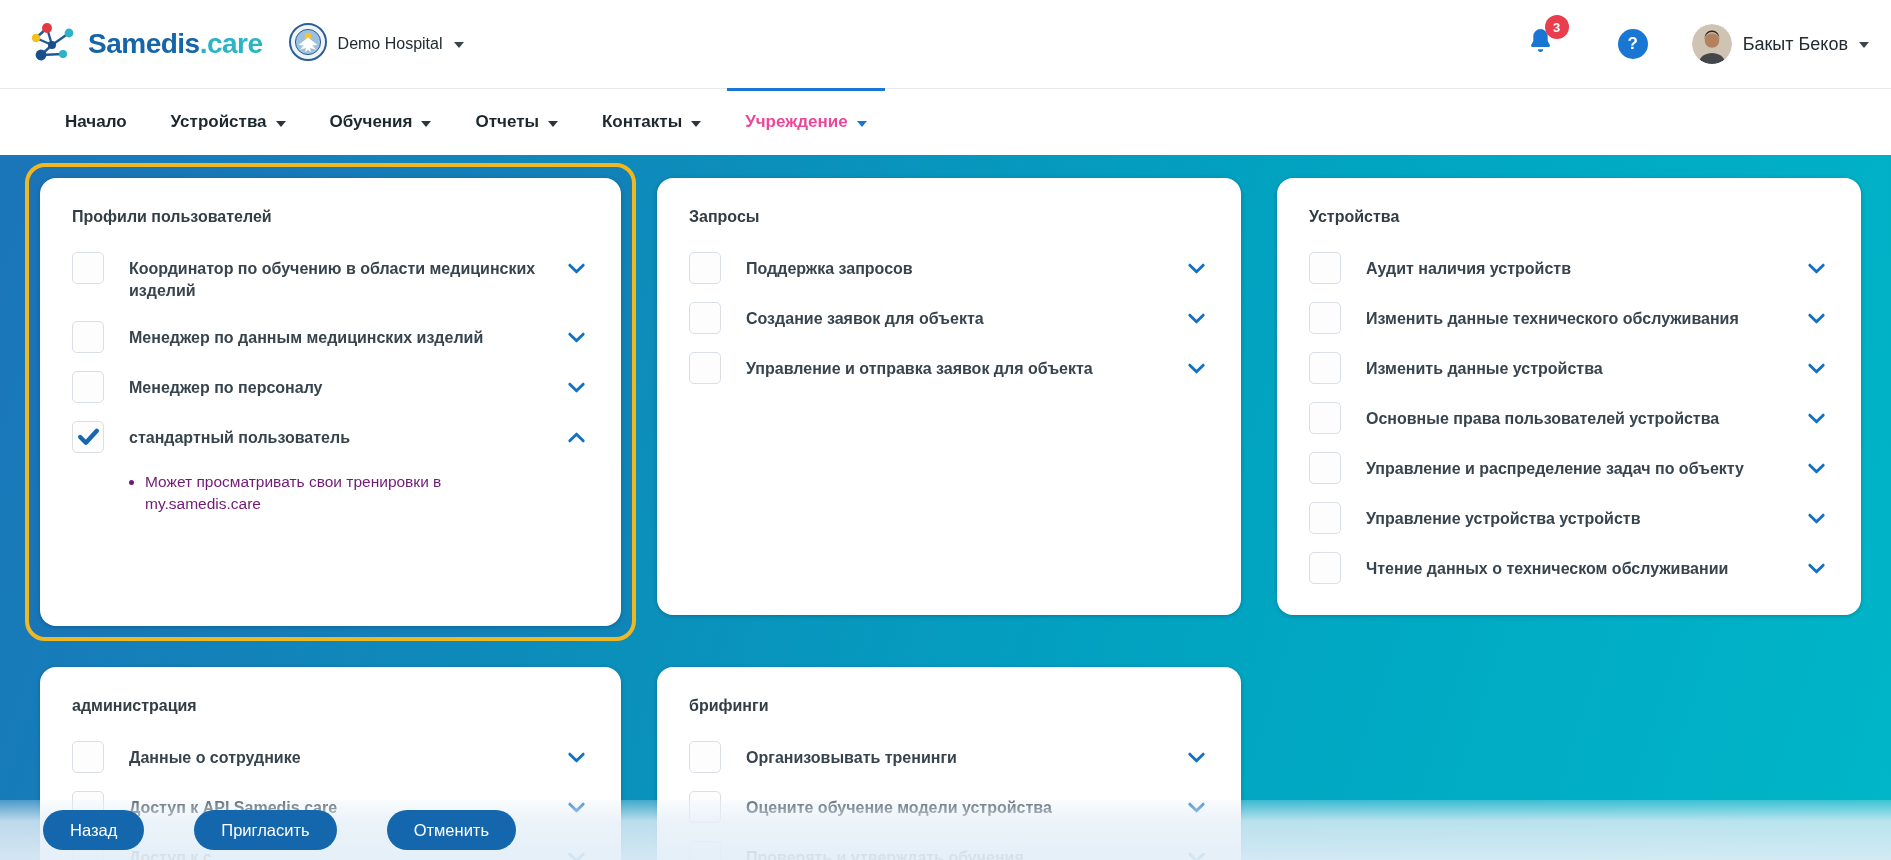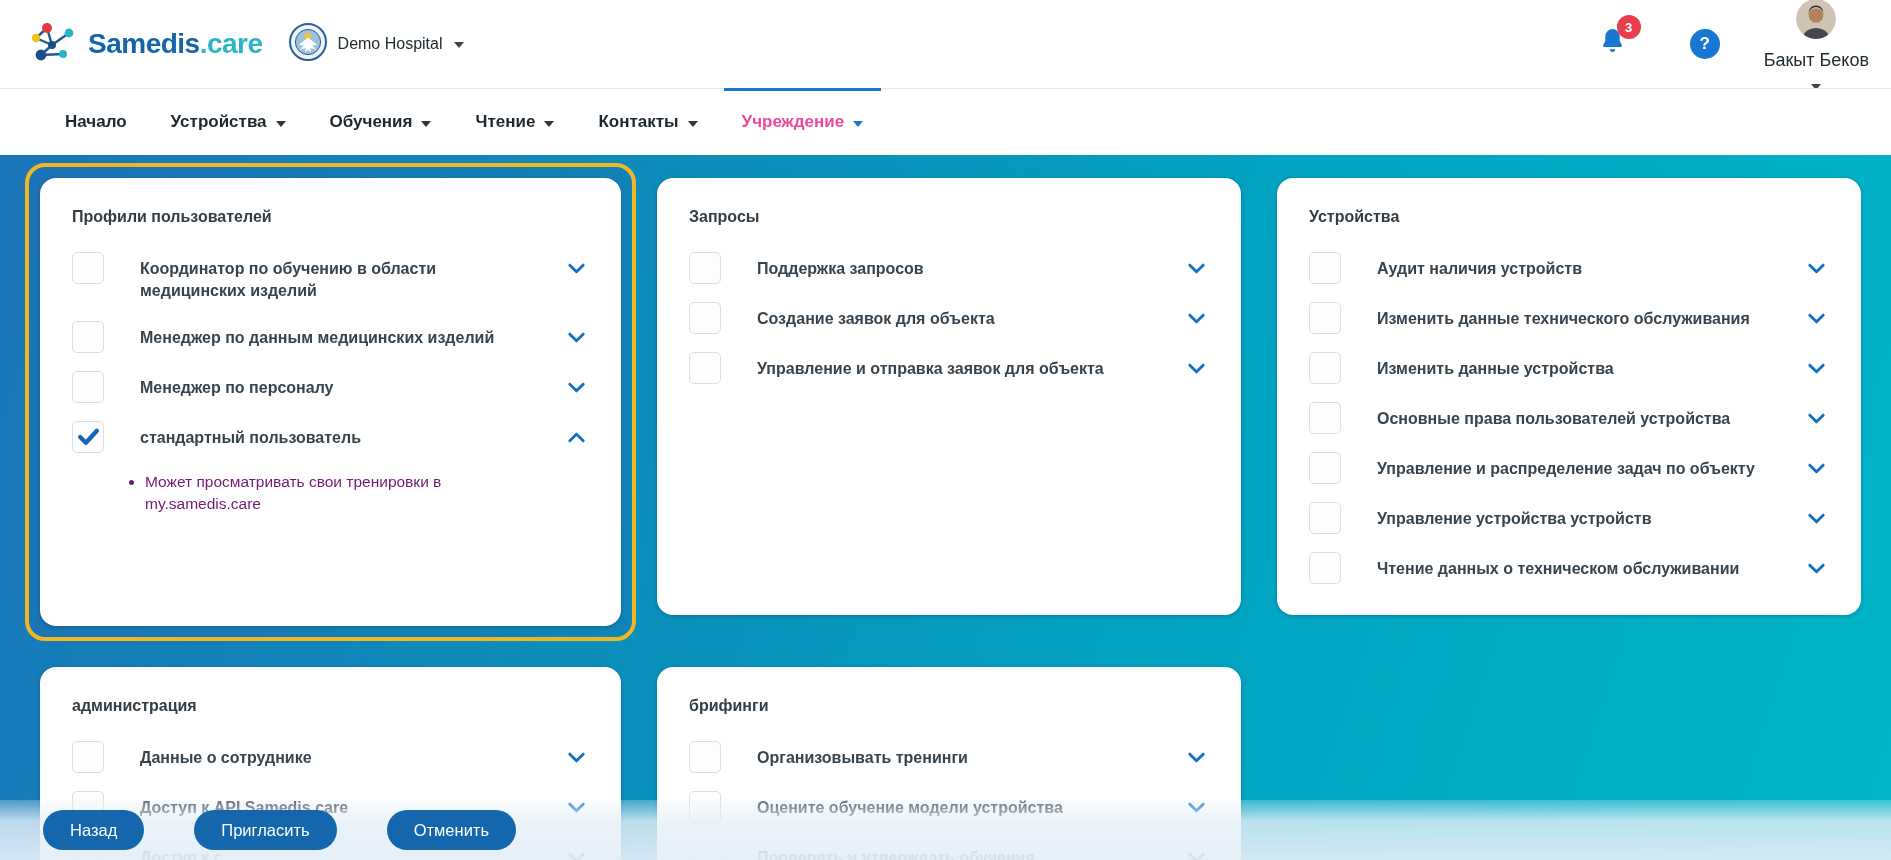--- a/index.html
+++ b/index.html
@@ -14,21 +14,21 @@
   .brand-word .b1 { color:#1565a8; }
   .brand-word .b2 { color:#2ab5c4; }
   .org { display:flex; align-items:center; gap:11px; margin-left:26px; cursor:pointer; }
   .org-name { font-size:16px; font-weight:500; color:#212b32; }
   .tri { width:0; height:0; border-left:5px solid transparent; border-right:5px solid transparent; border-top:6px solid currentColor; display:inline-block; }
   .org .tri, .user .tri { color:#3c454c; margin-top:2px; }
   .hd-right { margin-left:auto; display:flex; align-items:center; }
   .bell-wrap { position:relative; cursor:pointer; margin-right:64px; }
   .badge { position:absolute; top:-12px; right:-15px; min-width:24px; height:24px; border-radius:12px; background:#e83e4e; color:#fff; font-size:13px; font-weight:700; display:flex; align-items:center; justify-content:center; }
   .help-btn { width:30px; height:30px; border-radius:50%; background:#1976d2; color:#fff; font-size:17px; font-weight:700; display:flex; align-items:center; justify-content:center; cursor:pointer; margin-right:44px; }
-  .user { display:flex; align-items:center; gap:11px; cursor:pointer;flex-direction:column; }
+  .user { display:flex; align-items:center; gap:11px; cursor:pointer; }
   .user-name { font-size:18px; font-weight:500; color:#212b32; }
   .avatar { width:40px; height:40px; border-radius:50%; overflow:hidden; display:block; }
 
   
   .navbar { position:relative; height:67px; background:#fff; border-top:1px solid #e7eaec; display:flex; align-items:stretch; padding-left:43px; }
   .nav-item { display:flex; align-items:center; gap:9px; padding:0 22px; font-size:17px; font-weight:700; color:#1d272e; cursor:pointer; position:relative; }
   .nav-item .tri { color:#2d363d; margin-top:3px; }
   .nav-item.active { color:#ec4899;justify-content:center; }
   .nav-item.active .tri { color:#1976d2; }
   .nav-item.active::before { content:""; position:absolute; left:4px; right:4px; top:-1px; height:3px; background:#1976d2; }
@@ -37,21 +37,21 @@
   .content { position:relative; height:705px; overflow:hidden;
     background:linear-gradient(108deg,#1b75b9 0%,#0d8cba 32%,#01a3c1 62%,#00b6c8 100%); }
   .grid { position:relative; display:grid; grid-template-columns:581px 584px 584px; column-gap:36px; row-gap:41px; padding:23px 26px 0 40px; align-items:start; }
   .ring { margin:-15px; border:4px solid #f0b725; border-radius:20px; padding:11px;
     background:linear-gradient(105deg,#1b73b6,#0f85b8); }
   .card { background:#fff; border-radius:16px; box-shadow:0 1px 4px rgba(0,20,40,.25); padding:30px 32px; overflow:hidden; }
   .card-0 { height:448px; }
   .card-1,.card-2 { height:437px; }
   .card-3,.card-4 { height:310px; }
   .card-title { font-size:16px; font-weight:700; color:#333d44; margin-bottom:26px; }
-  .perm-row { display:flex; align-items:flex-start; gap:36px; margin-bottom:18px; }
+  .perm-row { display:flex; align-items:flex-start; gap:25px; margin-bottom:18px; }
   .cb { flex:0 0 32px; width:32px; height:32px; border:1px solid #d9dfe4; border-radius:5px; background:#fdfdfe; display:flex; align-items:center; justify-content:center; cursor:pointer; }
   .lab { flex:1; font-size:16px; font-weight:700; color:#37444e; line-height:1.4; padding-top:6px; }
   .chev { flex:0 0 24px; padding-top:5px; cursor:pointer; }
   .details { margin:0 0 18px 56px; padding-left:17px; max-width:352px; list-style:disc outside; }
   .details li { font-size:15.5px; color:#701a75; line-height:1.45; }
 
   
   .actionbar { position:absolute; left:0; right:0; bottom:0; height:60px; z-index:6;
     background:linear-gradient(180deg,rgba(233,242,249,.25) 0%,rgba(230,240,248,.8) 35%,rgba(227,238,247,.93) 100%);
     display:flex; align-items:center; padding-left:43px; }
@@ -139,21 +139,21 @@
       </div>
       <div class="nav-item">
         <span>Устройства</span>
         <span class="tri"></span>
       </div>
       <div class="nav-item">
         <span>Обучения</span>
         <span class="tri"></span>
       </div>
       <div class="nav-item">
-        <span>Чтение</span>
+        <span>Отчеты</span>
         <span class="tri"></span>
       </div>
       <div class="nav-item">
         <span>Контакты</span>
         <span class="tri"></span>
       </div>
       <div class="nav-item active">
         <span>Учреждение</span>
         <span class="tri"></span>
       </div>

